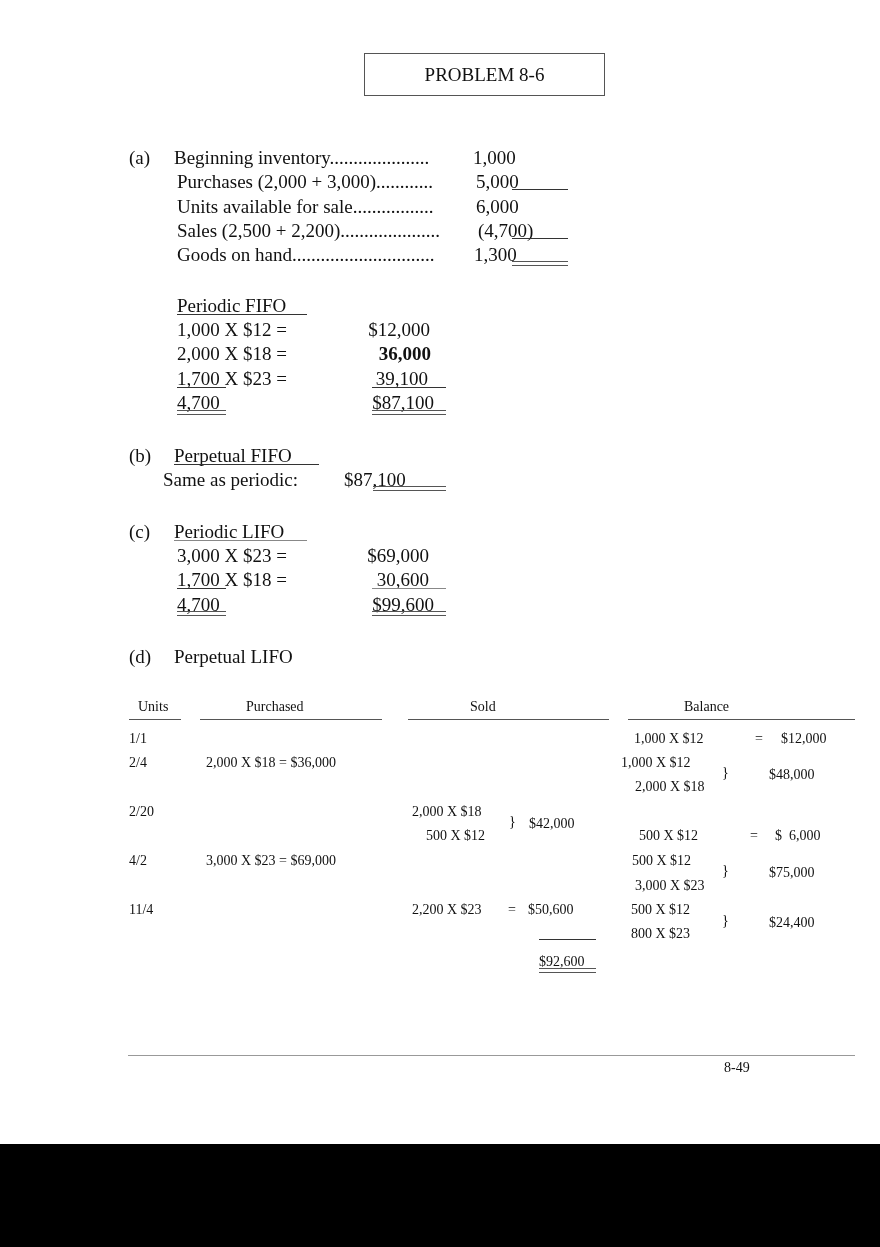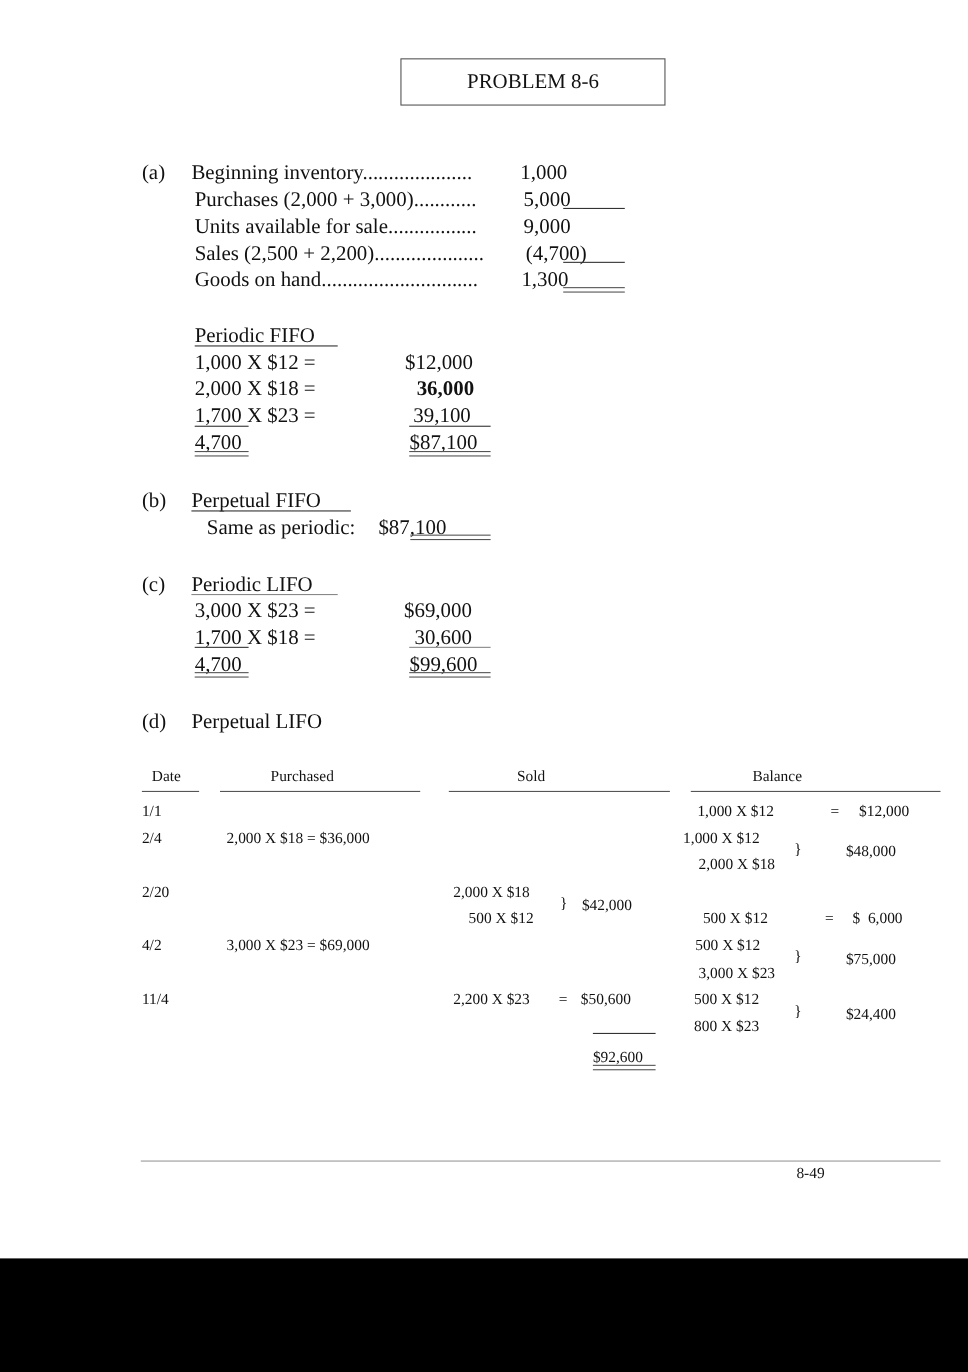--- a/index.html
+++ b/index.html
@@ -32,21 +32,21 @@
 
 <div class="abs lg" style="left:129px; top:146px;">(a)</div>
 <div class="abs lg" style="left:174px; top:146px;text-align:right;">Beginning inventory.....................</div>
 <div class="abs lg" style="left:473px; top:146px;">1,000</div>
 
 <div class="abs lg" style="left:177px; top:170px;">Purchases (2,000 + 3,000)............</div>
 <div class="abs lg" style="left:476px; top:170px;">5,000</div>
 <div class="ul" style="left:512px; top:189px; width:56px;"></div>
 
 <div class="abs lg" style="left:177px; top:195px;">Units available for sale.................</div>
-<div class="abs lg" style="left:476px; top:195px;">9,000</div>
+<div class="abs lg" style="left:476px; top:195px;">6,000</div>
 
 <div class="abs lg" style="left:177px; top:219px;">Sales (2,500 + 2,200).....................</div>
 <div class="abs lg" style="left:478px; top:219px;">(4,700)</div>
 <div class="ul" style="left:512px; top:238px; width:56px;"></div>
 
 <div class="abs lg" style="left:177px; top:243px;">Goods on hand..............................</div>
 <div class="abs lg" style="left:474px; top:243px;">1,300</div>
 <div class="dul" style="left:512px; top:261px; width:56px;"></div>
 
 <div class="abs lg" style="left:177px; top:294px;">Periodic FIFO</div>
@@ -64,21 +64,21 @@
 <div class="ul" style="left:372px; top:387px; width:74px;"></div>
 
 <div class="abs lg" style="left:177px; top:391px;">4,700</div>
 <div class="dul" style="left:177px; top:410px; width:49px;"></div>
 <div class="abs lg right" style="left:340px; width:94px; top:391px;">$87,100</div>
 <div class="dul" style="left:372px; top:410px; width:74px;"></div>
 
 <div class="abs lg" style="left:129px; top:444px;">(b)</div>
 <div class="abs lg" style="left:174px; top:444px;">Perpetual FIFO</div>
 <div class="ul" style="left:174px; top:464px; width:145px;"></div>
-<div class="abs lg" style="left:188px; top:468px;text-align:right;">Same as periodic:</div>
+<div class="abs lg" style="left:163px; top:468px;text-align:right;">Same as periodic:</div>
 <div class="abs lg" style="left:344px; top:468px;">$87,100</div>
 <div class="dul" style="left:373px; top:486px; width:73px;"></div>
 
 <div class="abs lg" style="left:129px; top:520px;">(c)</div>
 <div class="abs lg" style="left:174px; top:520px;">Periodic LIFO</div>
 <div class="gul" style="left:174px; top:540px; width:133px;"></div>
 
 <div class="abs lg" style="left:177px; top:544px;">3,000 X $23 =</div>
 <div class="abs lg right" style="left:340px; width:89px; top:544px;">$69,000</div>
 
@@ -88,21 +88,21 @@
 <div class="gul" style="left:372px; top:588px; width:74px;"></div>
 
 <div class="abs lg" style="left:177px; top:593px;">4,700</div>
 <div class="dul" style="left:177px; top:611px; width:49px;"></div>
 <div class="abs lg right" style="left:340px; width:94px; top:593px;">$99,600</div>
 <div class="dul" style="left:372px; top:611px; width:74px;"></div>
 
 <div class="abs lg" style="left:129px; top:645px;">(d)</div>
 <div class="abs lg" style="left:174px; top:645px;">Perpetual LIFO</div>
 
-<div class="abs sm" style="left:138px; top:698px;">Date</div>
+<div class="abs sm" style="left:138px; top:698px;">Units</div>
 <div class="ul" style="left:129px; top:719px; width:52px; border-top-color:#555;"></div>
 <div class="abs sm" style="left:246px; top:698px;">Purchased</div>
 <div class="ul" style="left:200px; top:719px; width:182px; border-top-color:#555;"></div>
 <div class="abs sm" style="left:470px; top:698px;">Sold</div>
 <div class="ul" style="left:408px; top:719px; width:201px; border-top-color:#555;"></div>
 <div class="abs sm" style="left:684px; top:698px;">Balance</div>
 <div class="ul" style="left:628px; top:719px; width:227px; border-top-color:#555;"></div>
 
 <div class="abs sm" style="left:129px; top:730px;">1/1</div>
 <div class="abs sm" style="left:634px; top:730px;">1,000 X $12</div>

